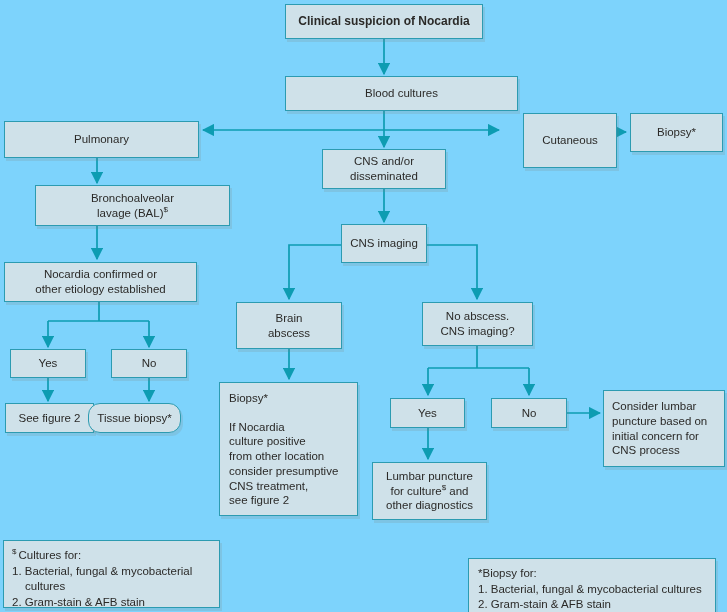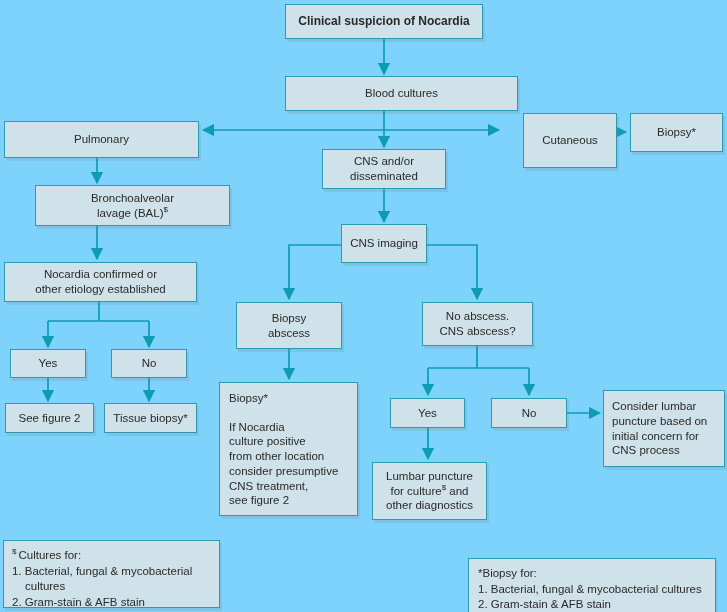--- a/index.html
+++ b/index.html
@@ -119,27 +119,27 @@
   <div class="box" style="left:341px; top:224px; width:86px; height:39px;">
     <span>CNS imaging</span>
   </div>
 
   <div class="box" style="left:322px; top:149px; width:124px; height:40px;">
     <span class="line">CNS and/or</span>
     <span class="line">disseminated</span>
   </div>
 
   <div class="box" style="left:236px; top:302px; width:106px; height:47px;">
-    <span class="line">Biopsy</span>
+    <span class="line">Brain</span>
     <span class="line">abscess</span>
   </div>
 
   <div class="box" style="left:422px; top:302px; width:111px; height:44px;">
     <span class="line">No abscess.</span>
-    <span class="line">CNS abscess?</span>
+    <span class="line">CNS imaging?</span>
   </div>
 
   <div class="box" style="left:4px; top:185px; width:195px; height:41px;margin-left:31px;">
     <span class="line">Bronchoalveolar</span>
     <span class="line"><span>lavage (BAL)</span><sup>$</sup></span>
   </div>
 
   <div class="box" style="left:4px; top:262px; width:193px; height:40px;align-items:center;">
     <span class="line">Nocardia confirmed or</span>
     <span class="line">other etiology established</span>
@@ -150,21 +150,21 @@
   </div>
 
   <div class="box" style="left:111px; top:349px; width:76px; height:29px;">
     <span>No</span>
   </div>
 
   <div class="box" style="left:5px; top:403px; width:89px; height:30px;">
     <span>See figure 2</span>
   </div>
 
-  <div class="box" style="left:104px; top:403px; width:93px; height:30px;">
+  <div class="box" style="left:88px; top:403px; width:93px; height:30px;border-radius:12px;">
     <span>Tissue biopsy*</span>
   </div>
 
   <div class="box blockleft" style="left:219px; top:382px; width:139px; height:134px;">
     <span class="detail-title">Biopsy*</span>
     <span class="line">If Nocardia</span>
     <span class="line">culture positive</span>
     <span class="line">from other location</span>
     <span class="line">consider presumptive</span>
     <span class="line">CNS treatment,</span>

